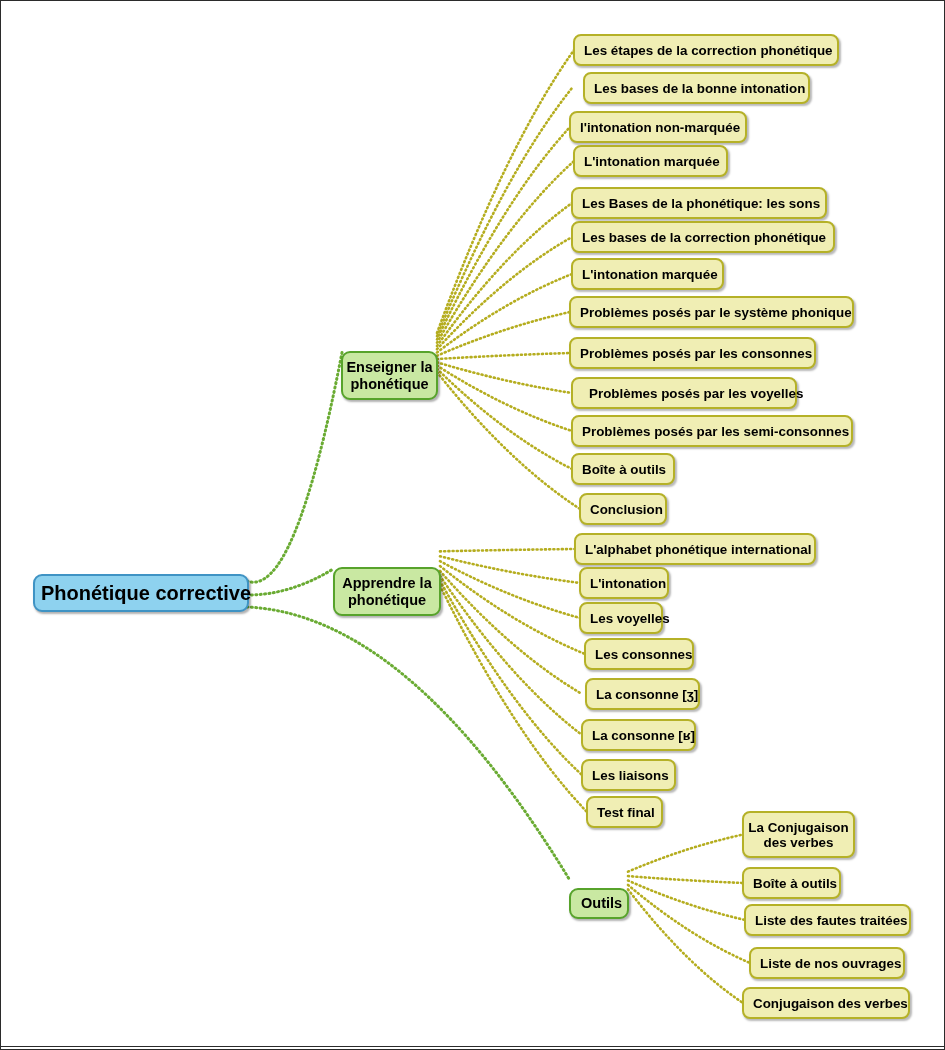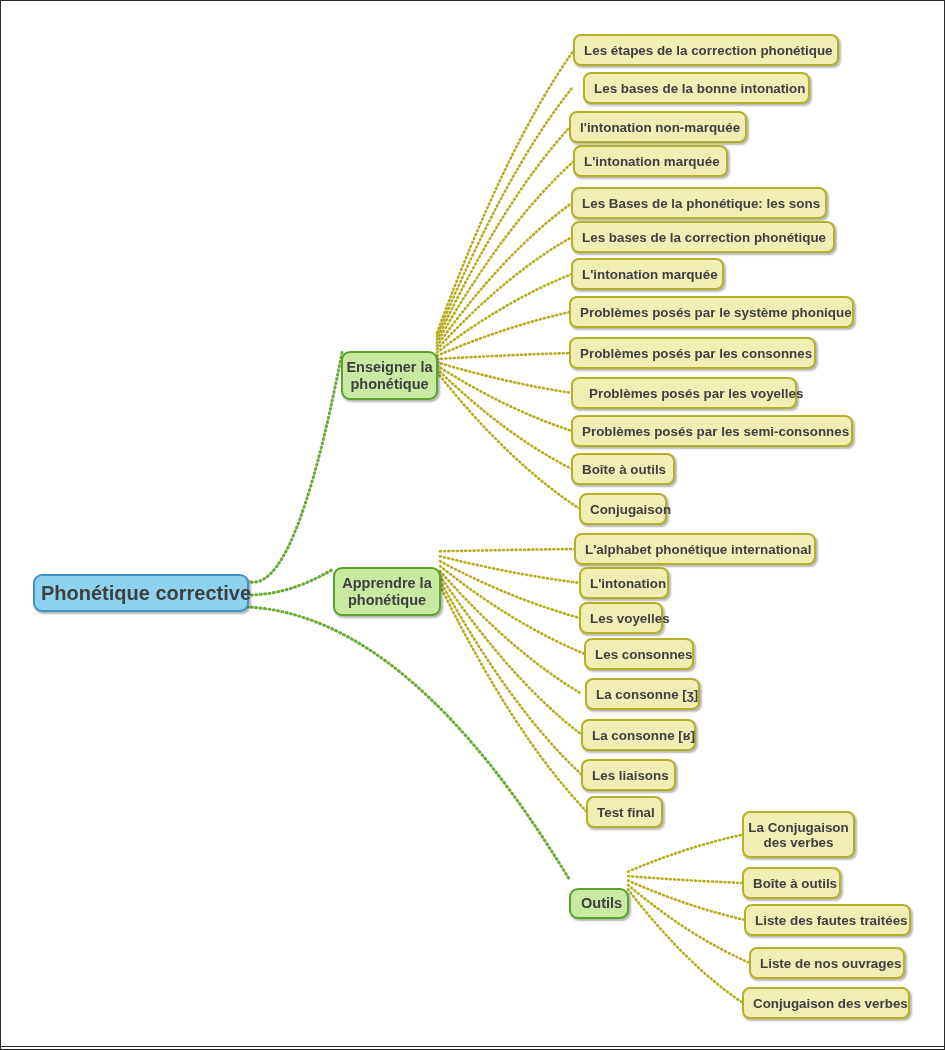--- a/index.html
+++ b/index.html
@@ -27,21 +27,21 @@
     height: 1050px;
     pointer-events: none;
   }
   .node {
     position: absolute;
     box-sizing: border-box;
     display: flex;
     align-items: center;
     justify-content: flex-start;
     font-weight: bold;
-    color: #404040;
+    color: #000000;
     white-space: pre;
     line-height: 1.12;
     text-align: left;
   }
   .node-root {
     background: #8ed2ef;
     border: 2px solid #3f93c4;
     border-radius: 9px;
     font-size: 20px;
     padding: 0 6px;
@@ -117,21 +117,21 @@
       <div class="node node-leaf" style="left: 568px; top: 110px; width: 178px; height: 32px;">l'intonation non-marquée</div>
       <div class="node node-leaf" style="left: 572px; top: 144px; width: 155px; height: 32px;">L'intonation marquée</div>
       <div class="node node-leaf" style="left: 570px; top: 186px; width: 256px; height: 32px;">Les Bases de la phonétique: les sons</div>
       <div class="node node-leaf" style="left: 570px; top: 220px; width: 264px; height: 32px;">Les bases de la correction phonétique</div>
       <div class="node node-leaf" style="left: 570px; top: 257px; width: 153px; height: 32px;">L'intonation marquée</div>
       <div class="node node-leaf" style="left: 568px; top: 295px; width: 285px; height: 32px;">Problèmes posés par le système phonique</div>
       <div class="node node-leaf" style="left: 568px; top: 336px; width: 247px; height: 32px;">Problèmes posés par les consonnes</div>
       <div class="node node-leaf" style="left: 570px; top: 376px; width: 226px; height: 32px; padding-left: 16px;">Problèmes posés par les voyelles</div>
       <div class="node node-leaf" style="left: 570px; top: 414px; width: 282px; height: 32px;">Problèmes posés par les semi-consonnes</div>
       <div class="node node-leaf" style="left: 570px; top: 452px; width: 104px; height: 32px;">Boîte à outils</div>
-      <div class="node node-leaf" style="left: 578px; top: 492px; width: 88px; height: 32px;">Conjugaison</div>
+      <div class="node node-leaf" style="left: 578px; top: 492px; width: 88px; height: 32px;">Conclusion</div>
       <div class="node node-branch node-center" style="left: 332px; top: 543px; width: 108px; height: 49px;">Apprendre la
 phonétique</div>
       <div class="node node-leaf" style="left: 573px; top: 532px; width: 242px; height: 32px;">L'alphabet phonétique international</div>
       <div class="node node-leaf" style="left: 578px; top: 566px; width: 90px; height: 32px;">L'intonation</div>
       <div class="node node-leaf" style="left: 578px; top: 601px; width: 84px; height: 32px;">Les voyelles</div>
       <div class="node node-leaf" style="left: 583px; top: 637px; width: 110px; height: 32px;">Les consonnes</div>
       <div class="node node-leaf" style="left: 584px; top: 677px; width: 115px; height: 32px;">La consonne [ʒ]</div>
       <div class="node node-leaf" style="left: 580px; top: 718px; width: 115px; height: 32px;">La consonne [ʁ]</div>
       <div class="node node-leaf" style="left: 580px; top: 758px; width: 95px; height: 32px;">Les liaisons</div>
       <div class="node node-leaf" style="left: 585px; top: 795px; width: 77px; height: 32px;">Test final</div>

